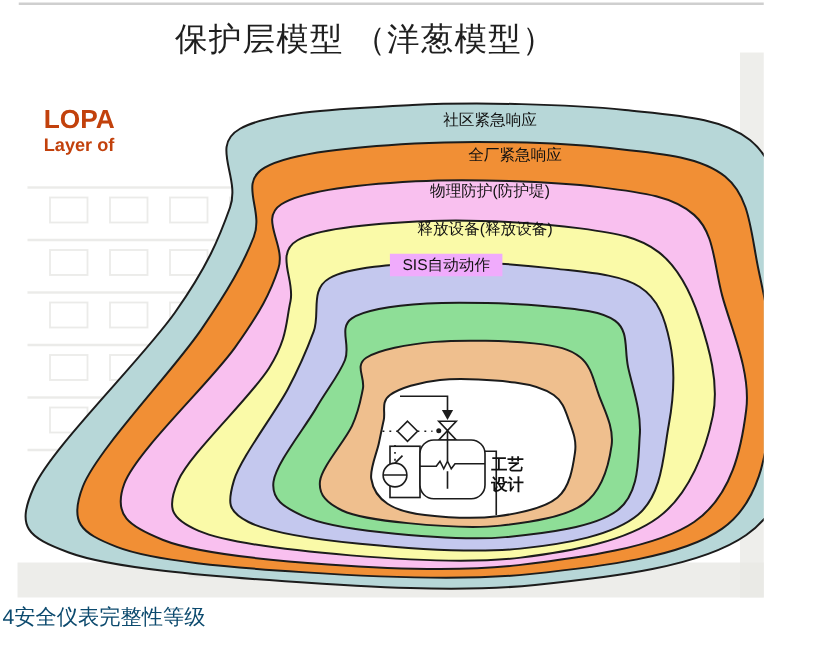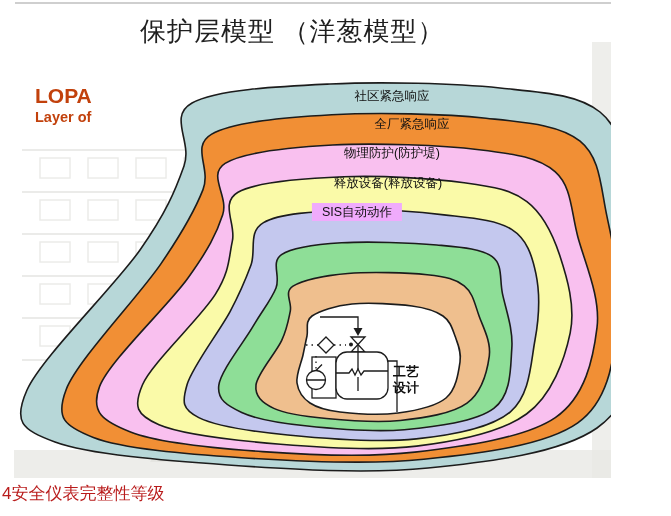--- a/index.html
+++ b/index.html
@@ -30,21 +30,21 @@
     line-height:14px;
     text-align:center;
   }
   .layer-label.boxed{background:#f0abfc;padding:2px 10px;}
   .center-label{
     position:absolute;left:393px;top:320px;
     font-size:13px;font-weight:bold;color:#111;line-height:16px;margin-top:44px;
   }
   .caption{
     position:absolute;left:2px;top:482px;
-    font-size:17px;color:#b91c1c;white-space:nowrap;
+    font-size:17px;color:#0c4a6e;white-space:nowrap;
   }
 </style>
 </head>
 <body>
 
 <div id="stage">
 
   <div class="top-rule"></div>
 
   <div class="slide-title">保护层模型 （洋葱模型）</div>

